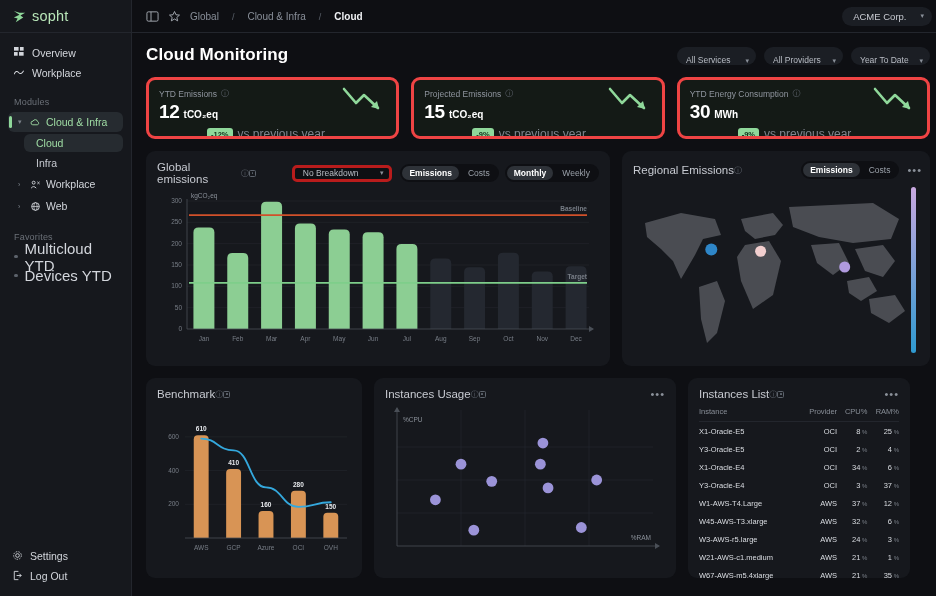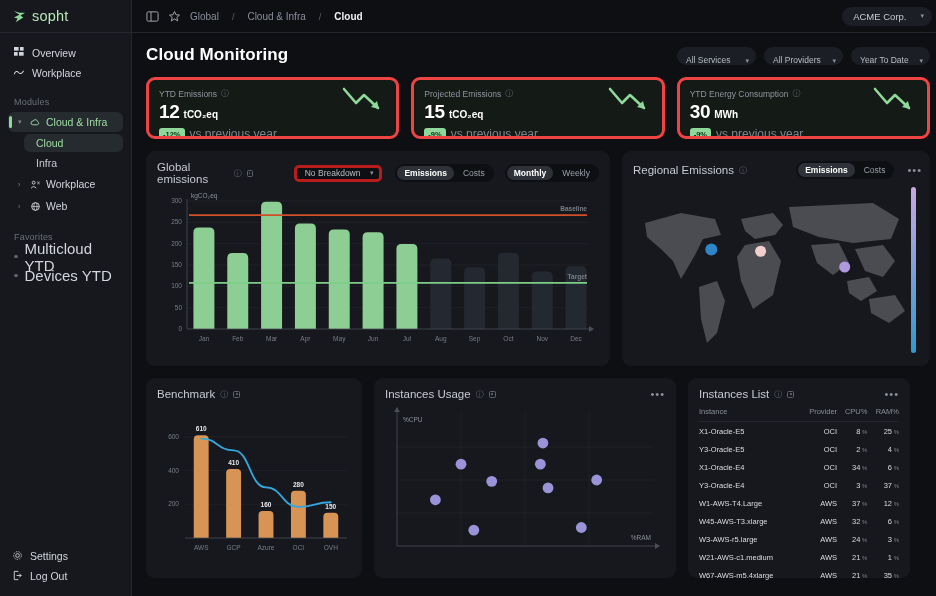--- a/index.html
+++ b/index.html
@@ -98,32 +98,32 @@
   
   .kpis { display: flex; gap: 12px; margin-top: 12px; }
   .kpi {
     flex: 1; height: 62px; border: 3px solid #ef4444; border-radius: 9px;
     background: #141a16; position: relative; padding: 8px 10px 8px 10px; overflow: hidden;
   }
   .kpi-label { font-size: 8.5px; color: #8f959e; display: flex; align-items: center; gap: 4px; }
   .kpi-val { margin-top: 2px; display: flex; align-items: baseline; gap: 4px; }
   .kpi-num { font-size: 19px; font-weight: bold; color: #fff; letter-spacing: -.3px; }
   .kpi-unit { font-size: 10px; font-weight: bold; color: #fff; }
-  .kpi-foot { margin-top: 4px; display: flex; align-items: center; gap: 5px; }
+  .kpi-foot { margin-top: 4px; display: flex; align-items: center; gap: 5px; margin-left: 48px; }
   .kpi-badge {
     background: #8fd89a; color: #12301a; font-size: 7.5px; font-weight: bold;
     border-radius: 3px; padding: 1.5px 4px;
   }
   .kpi-sub { font-size: 12px; color: #7f858e; }
   .kpi-arrow { position: absolute; right: 8px; top: 7px; }
 
   
   .row { display: flex; gap: 12px; margin-top: 12px; }
   .panel { background: #16181d; border-radius: 9px; padding: 10px 11px; position: relative; }
-  .panel-head { display: flex; align-items: center; gap: 5px; }
+  .panel-head { display: flex; align-items: center; }
   .panel-title { font-size: 11.5px; color: #c7cad1; }
   .ghost-ic { color: #5d636c; font-size: 8px; display: inline-flex; align-items: center; }
   .ghost-box { width: 7px; height: 7px; border: 1px solid #5d636c; border-radius: 1.5px; position: relative; }
   .ghost-box::after { content:""; position:absolute; inset:1.5px; background:#5d636c; border-radius:.5px; }
   .dots { margin-left: auto; color: #8b919a; letter-spacing: 1px; font-size: 11px; cursor: pointer; line-height: 1; }
 
   .segctl { display: flex; background: #0e0f13; border-radius: 9px; padding: 2px; gap: 2px; }
   .seg { font-size: 8.5px; padding: 2px 7px; border-radius: 7px; color: #9aa0a9; cursor: pointer; }
   .seg.on { background: #2e3238; color: #fff; font-weight: bold; }
   .select-box {

